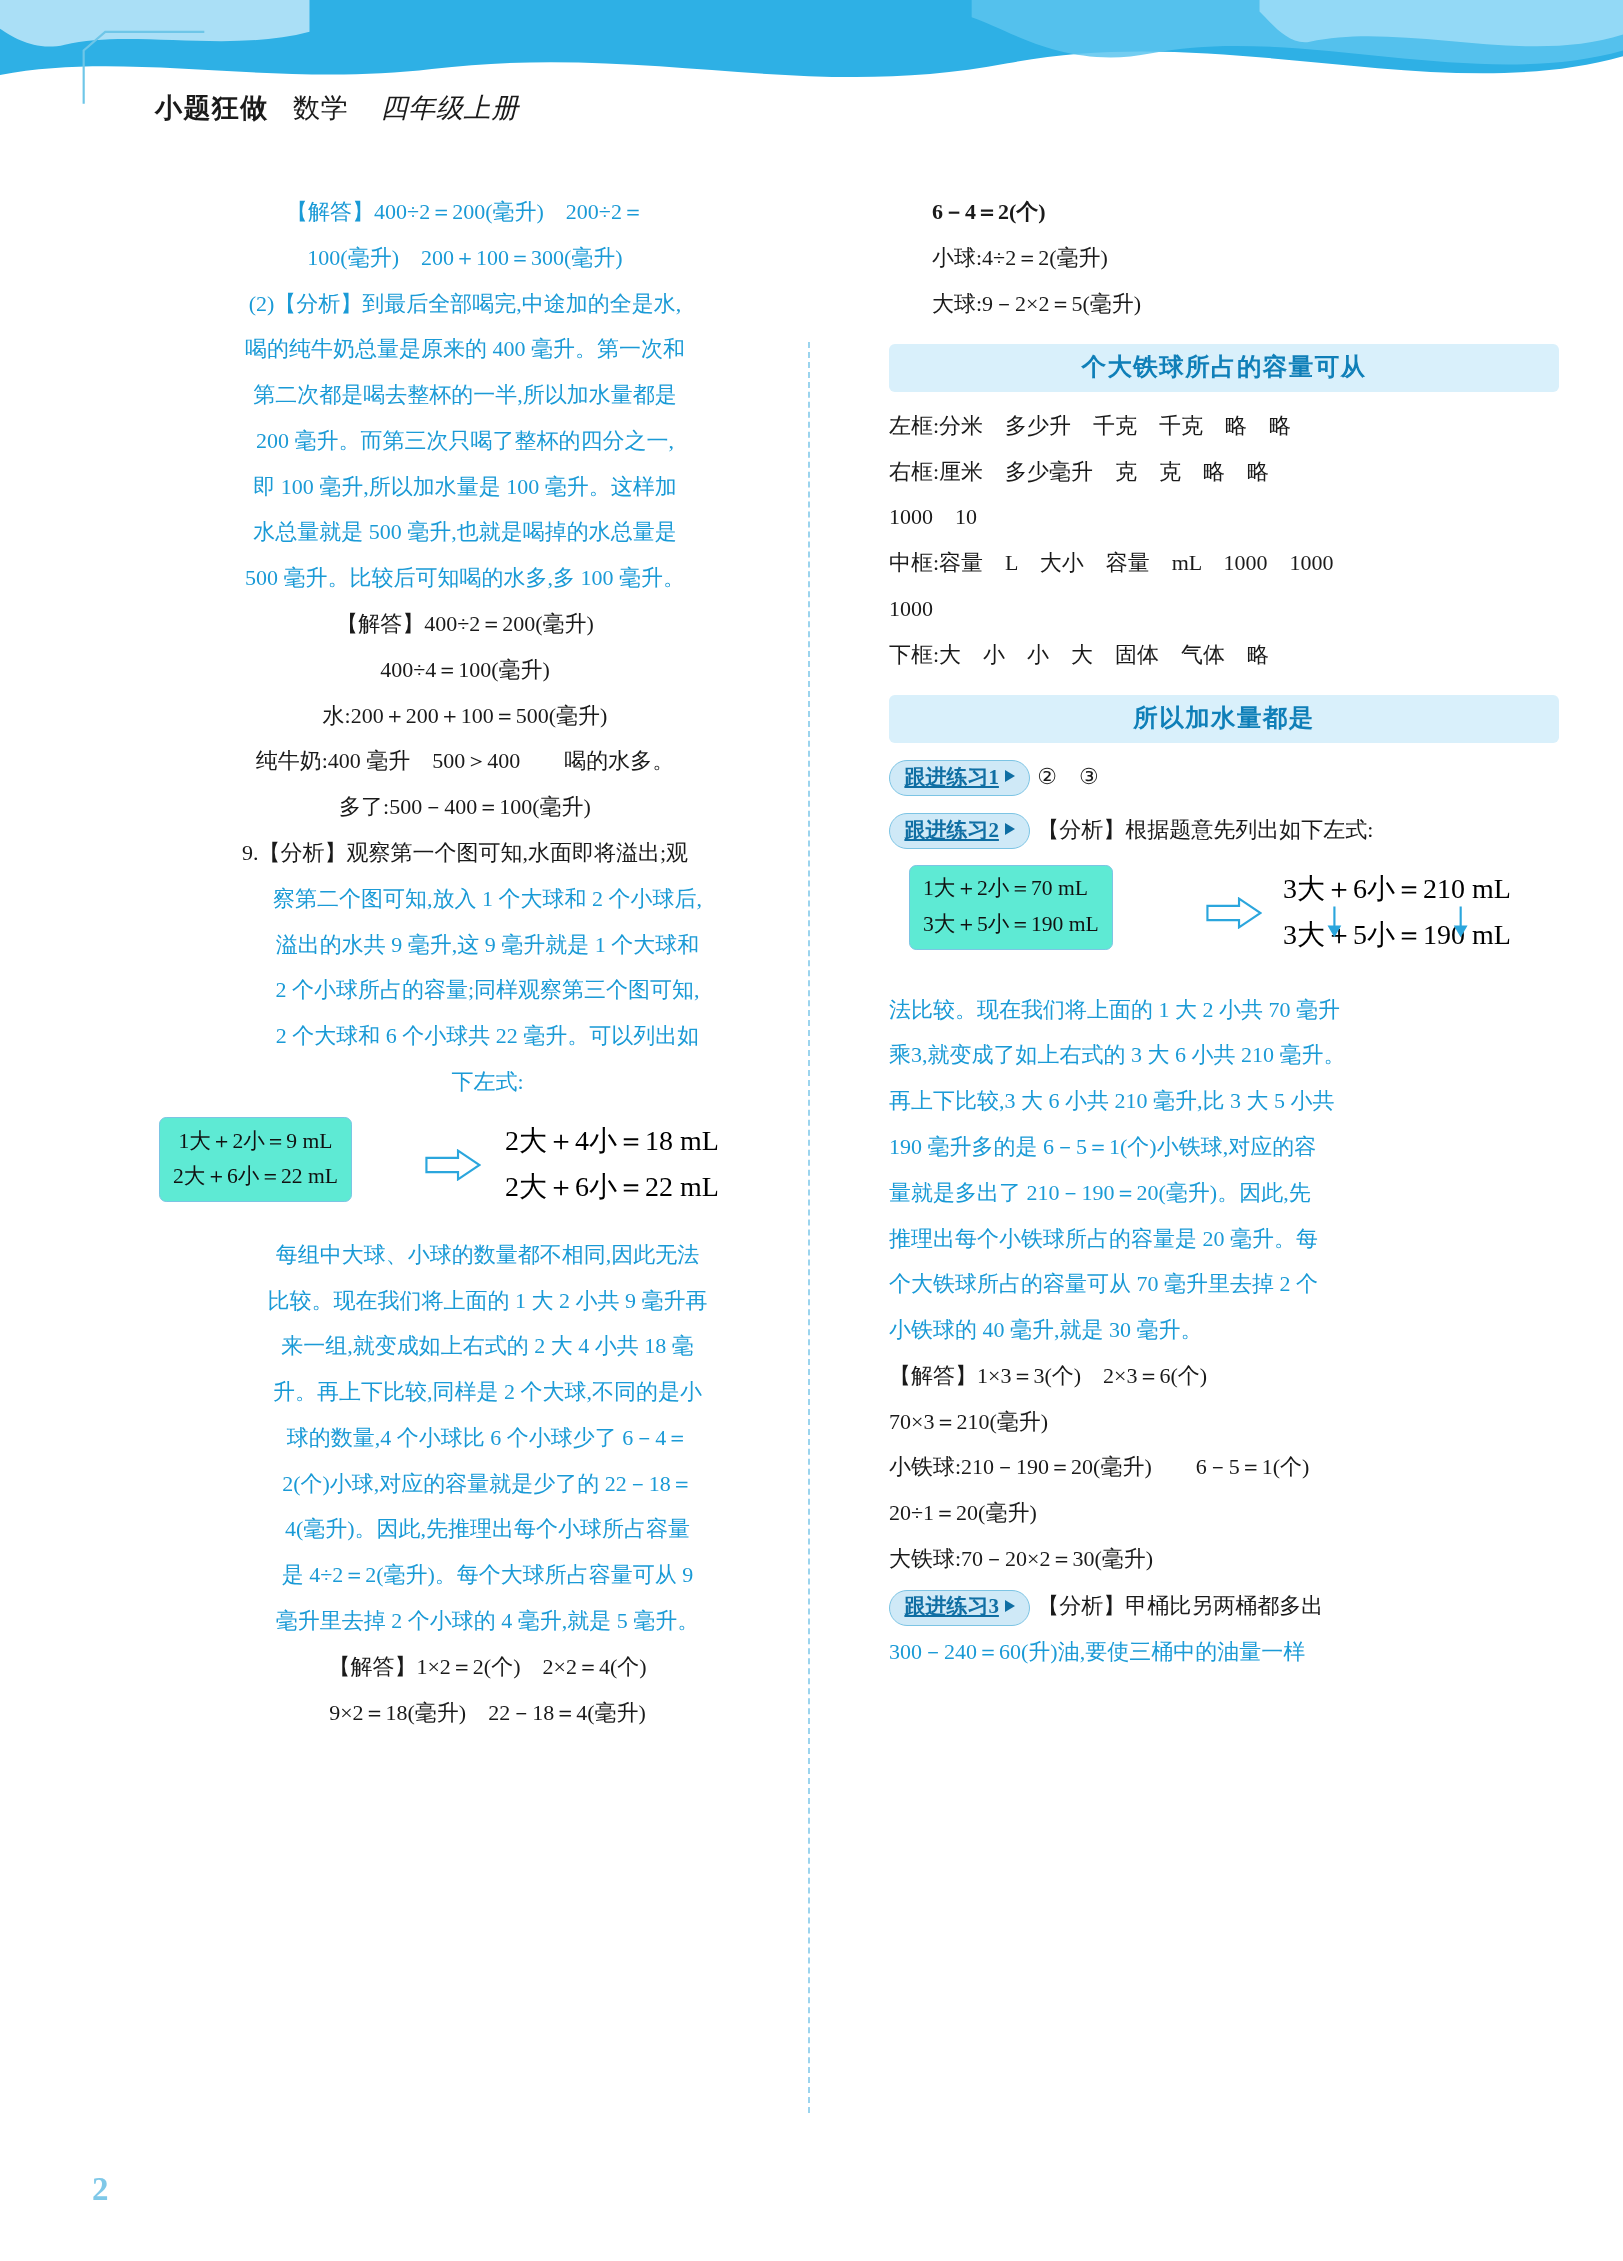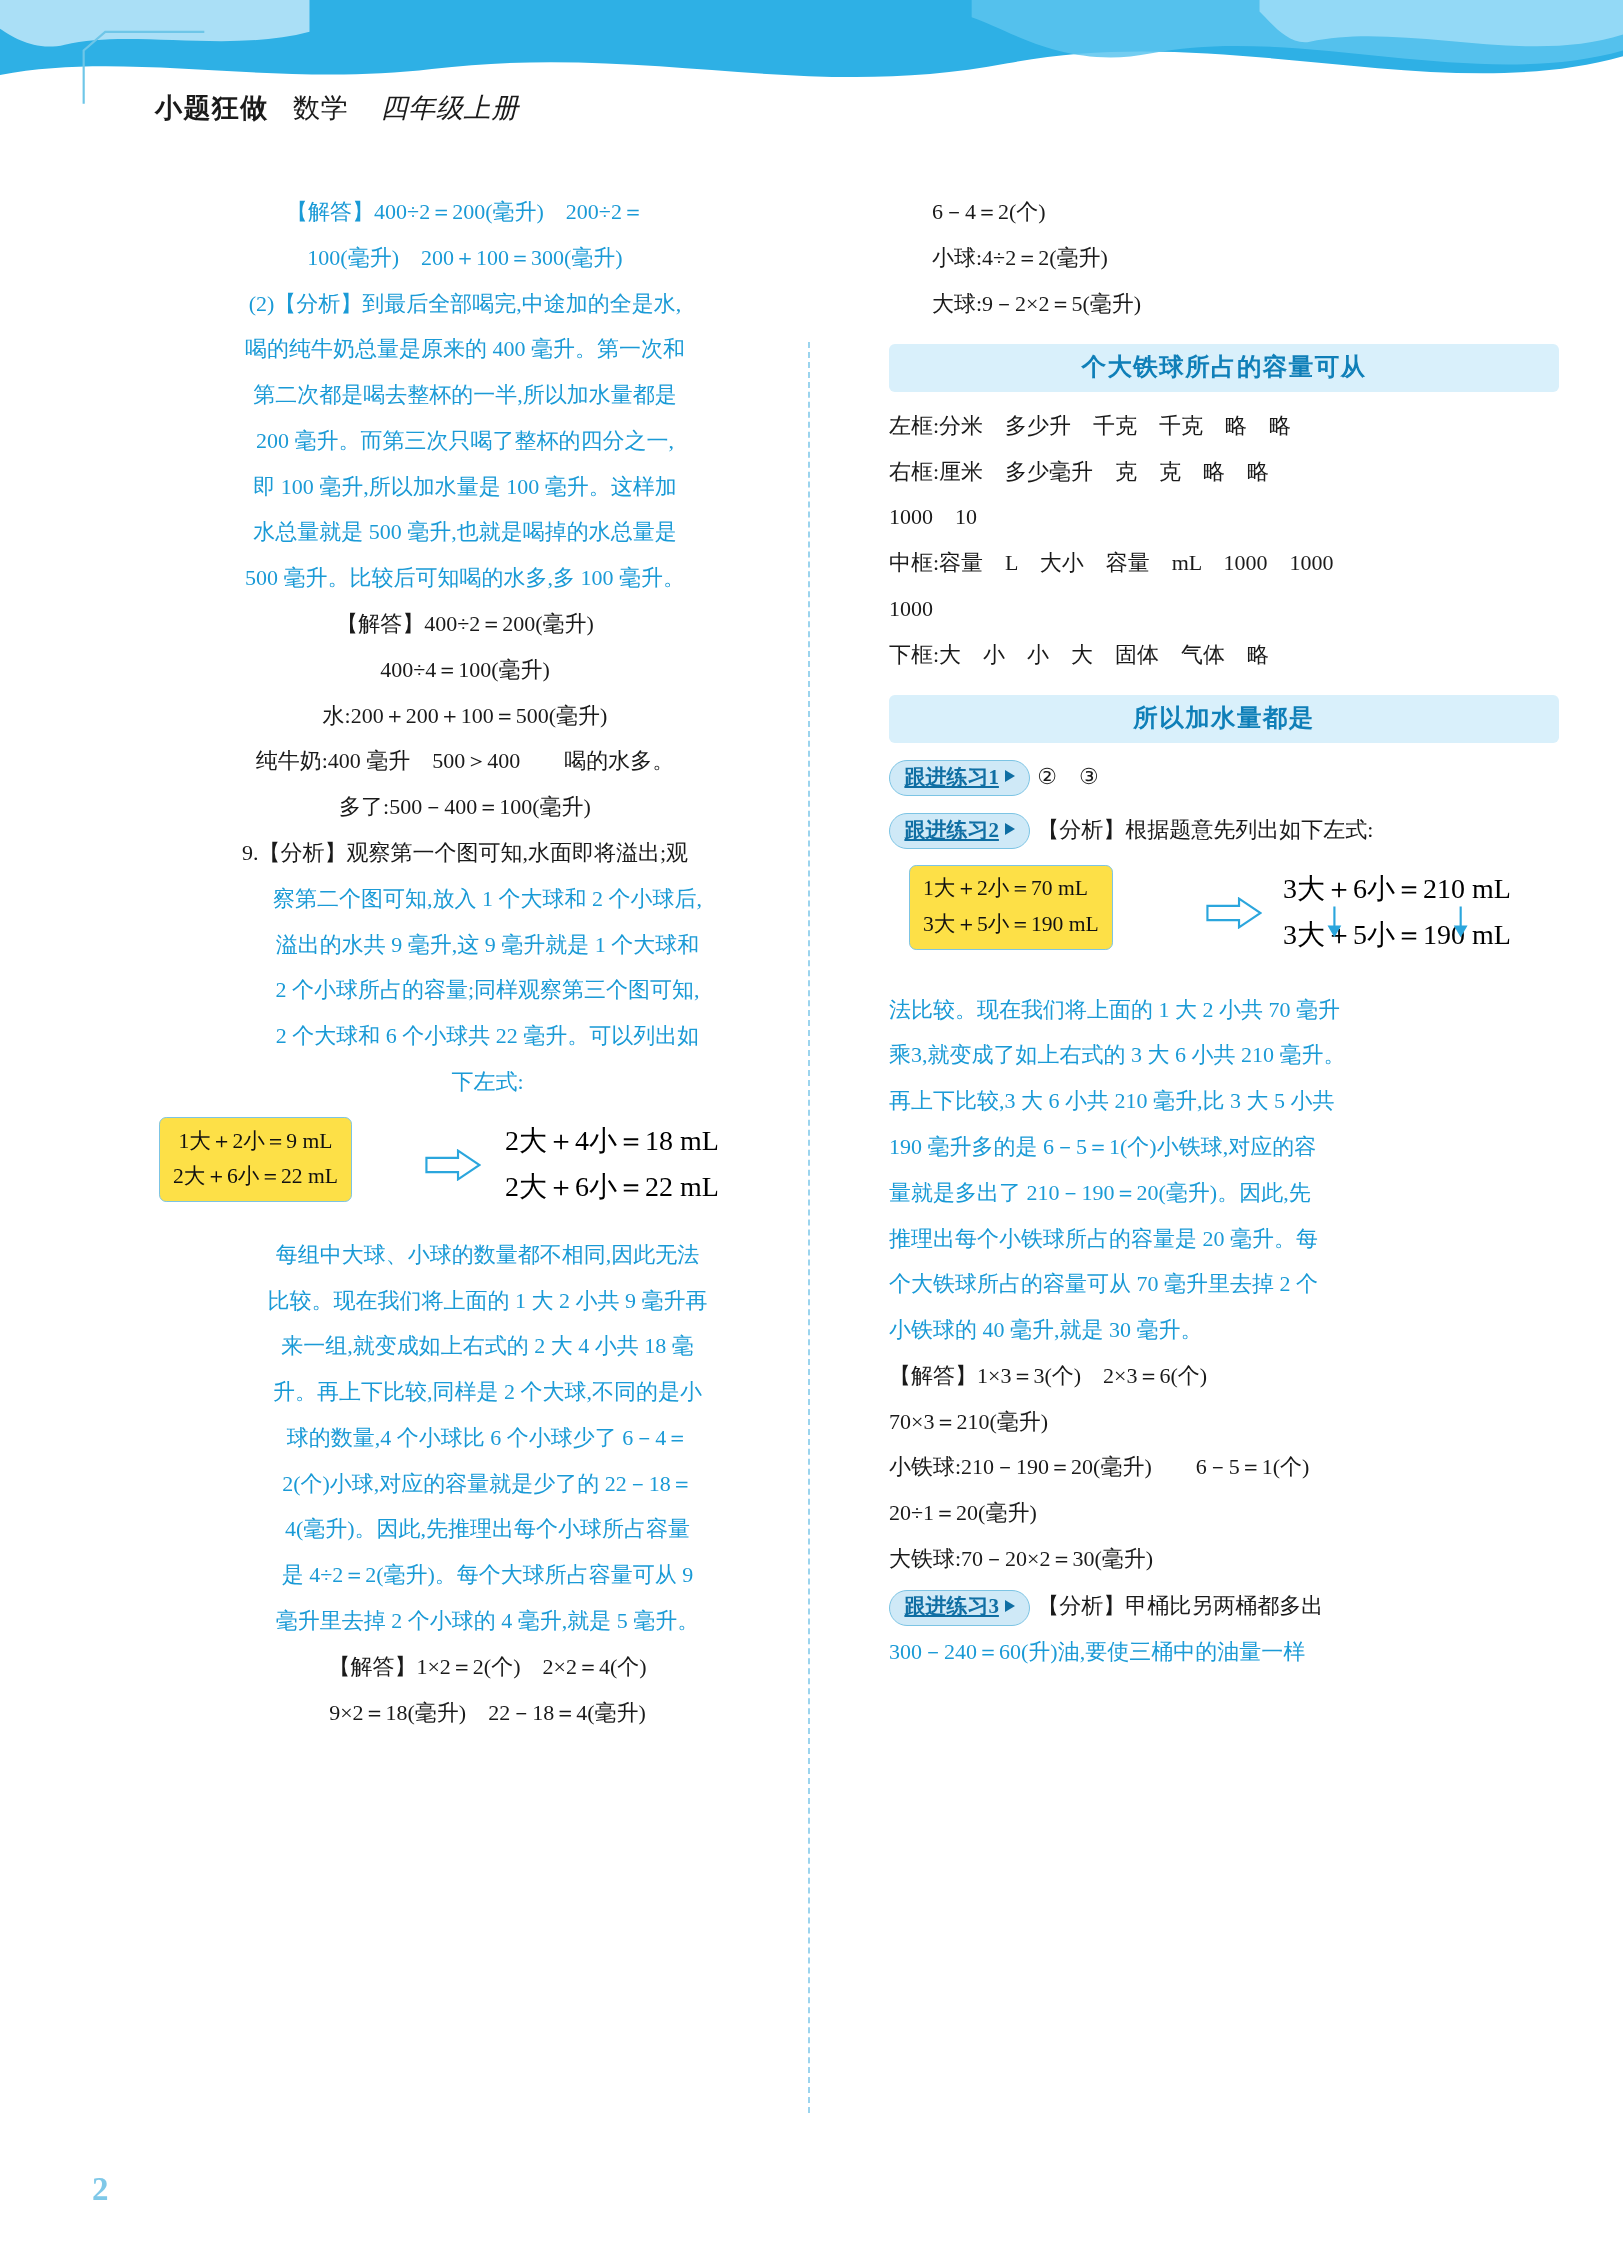--- a/index.html
+++ b/index.html
@@ -87,21 +87,21 @@
   }
 
   
   .eqbox-wrap{
     position:relative;
     margin:13px 0 16px 29px;
     height:94px;
   }
   .eqbox{
     position:absolute;left:0;top:0;
-    background:#fde047;
+    background:#5eead4;
     border:1.4px solid #7cc4e4;
     border-radius:7.2px;
     padding:5.8px 13px;
     color:#123;
     font-size:21.6px;
     line-height:1.65;
   }
   .eqbox div{white-space:nowrap;color:#111;}
   .arrow-svg{position:absolute;}
   .eqright{
@@ -190,21 +190,21 @@
     <p class="hang2">2(个)小球,对应的容量就是少了的 22－18＝</p>
     <p class="hang2">4(毫升)。因此,先推理出每个小球所占容量</p>
     <p class="hang2">是 4÷2＝2(毫升)。每个大球所占容量可从 9</p>
     <p class="hang2">毫升里去掉 2 个小球的 4 毫升,就是 5 毫升。</p>
     <p class="hang2 blk">【解答】1×2＝2(个)　2×2＝4(个)</p>
     <p class="hang2 blk">9×2＝18(毫升)　22－18＝4(毫升)</p>
   </div>
 
   <div class="col col-right">
 
-    <p class="blk" style="padding-left:43px;">6－4＝2(个)</p>
+    <p class="blk" style="padding-left:43px;font-weight:bold;">6－4＝2(个)</p>
     <p class="blk" style="padding-left:43px;">小球:4÷2＝2(毫升)</p>
     <p class="blk" style="padding-left:43px;">大球:9－2×2＝5(毫升)</p>
 
     <div class="sec-head">个大铁球所占的容量可从</div>
 
     <p class="blk">左框:分米　多少升　千克　千克　略　略</p>
     <p class="blk">右框:厘米　多少毫升　克　克　略　略</p>
     <p class="blk">1000　10</p>
     <p class="blk">中框:容量　L　大小　容量　mL　1000　1000</p>
     <p class="blk">1000</p>

